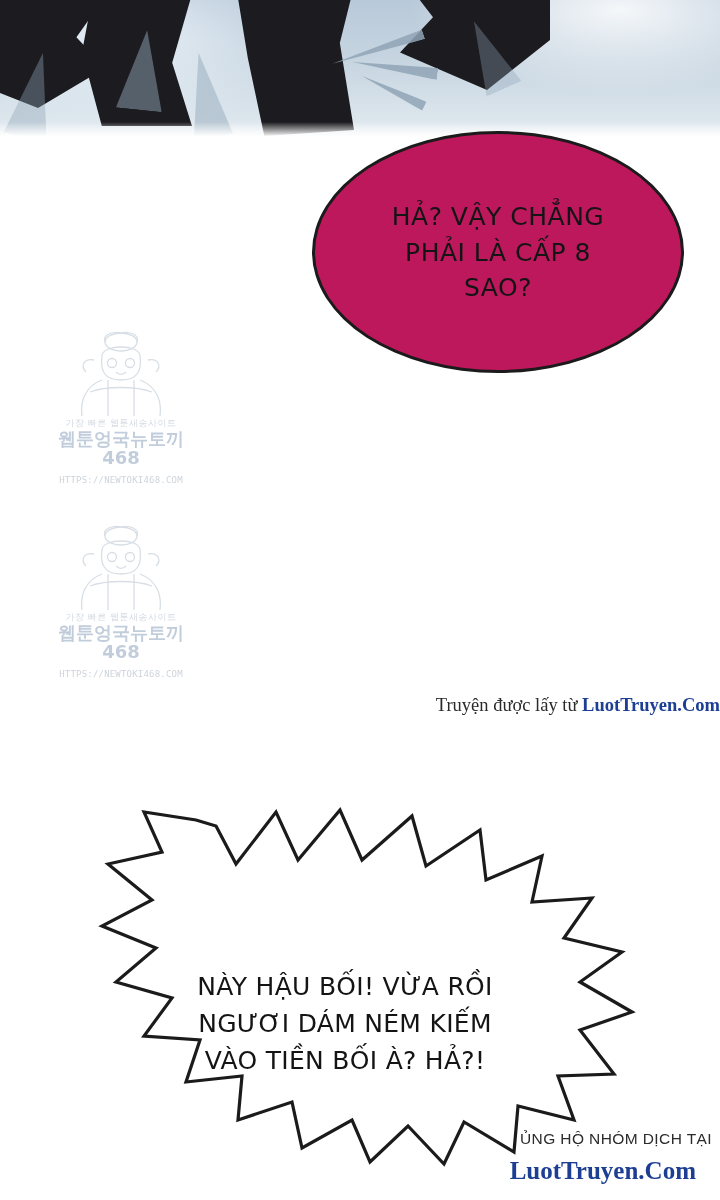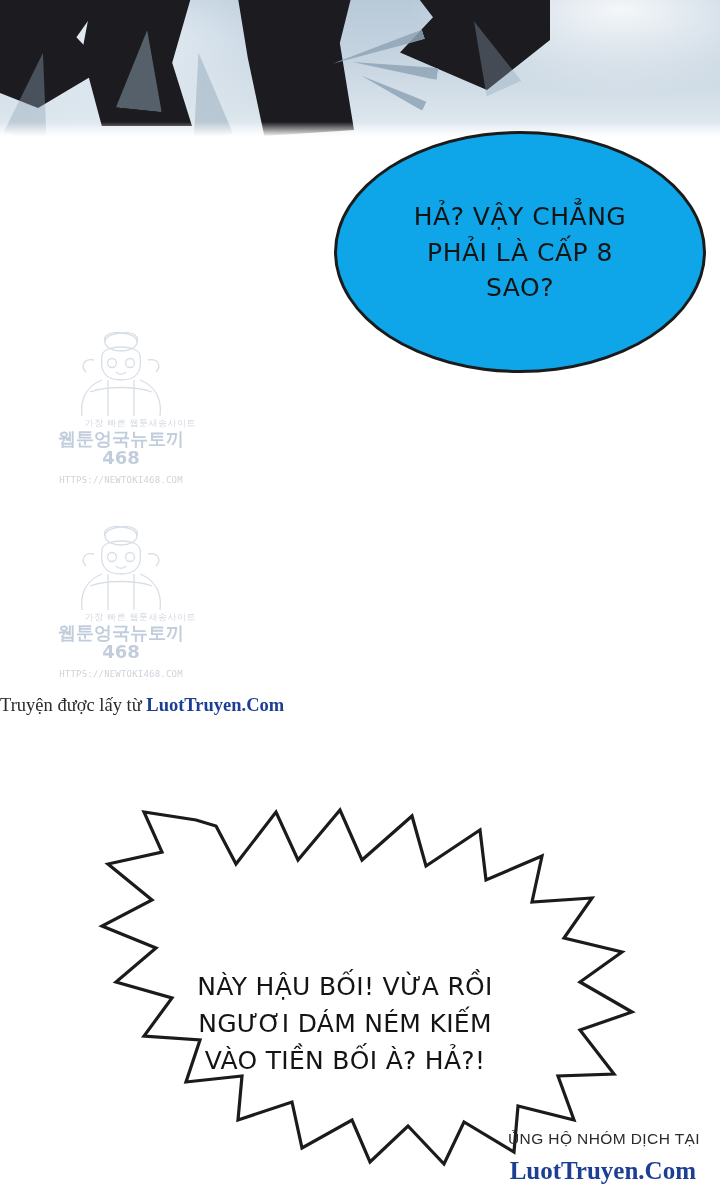--- a/index.html
+++ b/index.html
@@ -50,27 +50,27 @@
     left: 0;
     bottom: 0;
     width: 720px;
     height: 16px;
     background: linear-gradient(180deg, rgba(255,255,255,0) 0%, #ffffff 92%);
   }
 
   
   .bubble-oval {
     position: absolute;
-    left: 334px;
+    left: 312px;
     top: 131px;
     width: 372px;
     height: 242px;
     border: 3px solid #1b1b1b;
     border-radius: 50% / 50%;
-    background: #0ea5e9;
+    background: #be185d;
     box-sizing: border-box;
   }
   .bubble-oval .bubble-text {
     position: absolute;
     left: 0;
     right: 0;
     top: 50%;
     transform: translateY(-50%);
     text-align: center;
     font-family: "DejaVu Sans", sans-serif;
@@ -122,21 +122,21 @@
     position: relative;
     height: 86px;
     width: 150px;
   }
   .wm-figure svg { display: block; }
   .wm-line1 {
     font-family: "DejaVu Sans", sans-serif;
     font-size: 9px;
     letter-spacing: 0.5px;
     color: #7b8ea8;
-    text-align: right;
+    text-align: center;
     margin-top: 1px;
   }
   .wm-line2 {
     font-family: "DejaVu Sans", sans-serif;
     font-size: 18px;
     font-weight: bold;
     letter-spacing: 0px;
     color: #4e6f99;
     text-align: center;
     line-height: 1.05;
@@ -149,40 +149,40 @@
     text-align: center;
     margin-top: 7px;
   }
 
   
   .credit {
     position: absolute;
     left: 0;
     top: 692px;
     width: 720px;
-    text-align: left;
+    text-align: right;
     font-family: "Liberation Serif", serif;
     font-size: 18.5px;
     line-height: 1.5;
     color: #2a2a2a;
   }
   .credit .accent {
     color: #1c3f94;
     font-weight: bold;
   }
   .credit .accent-plain {
     color: #1c3f94;
     font-weight: bold;
   }
   .credit-row { display: block; }
 
   
   .footer-support {
     position: absolute;
-    right: 20px;
+    right: 8px;
     top: 1130px;
     font-family: "Liberation Sans", sans-serif;
     font-size: 15.5px;
     letter-spacing: 0.4px;
     color: #2b2b2b;
     text-align: left;
   }
   .footer-brand {
     position: absolute;
     right: 24px;

